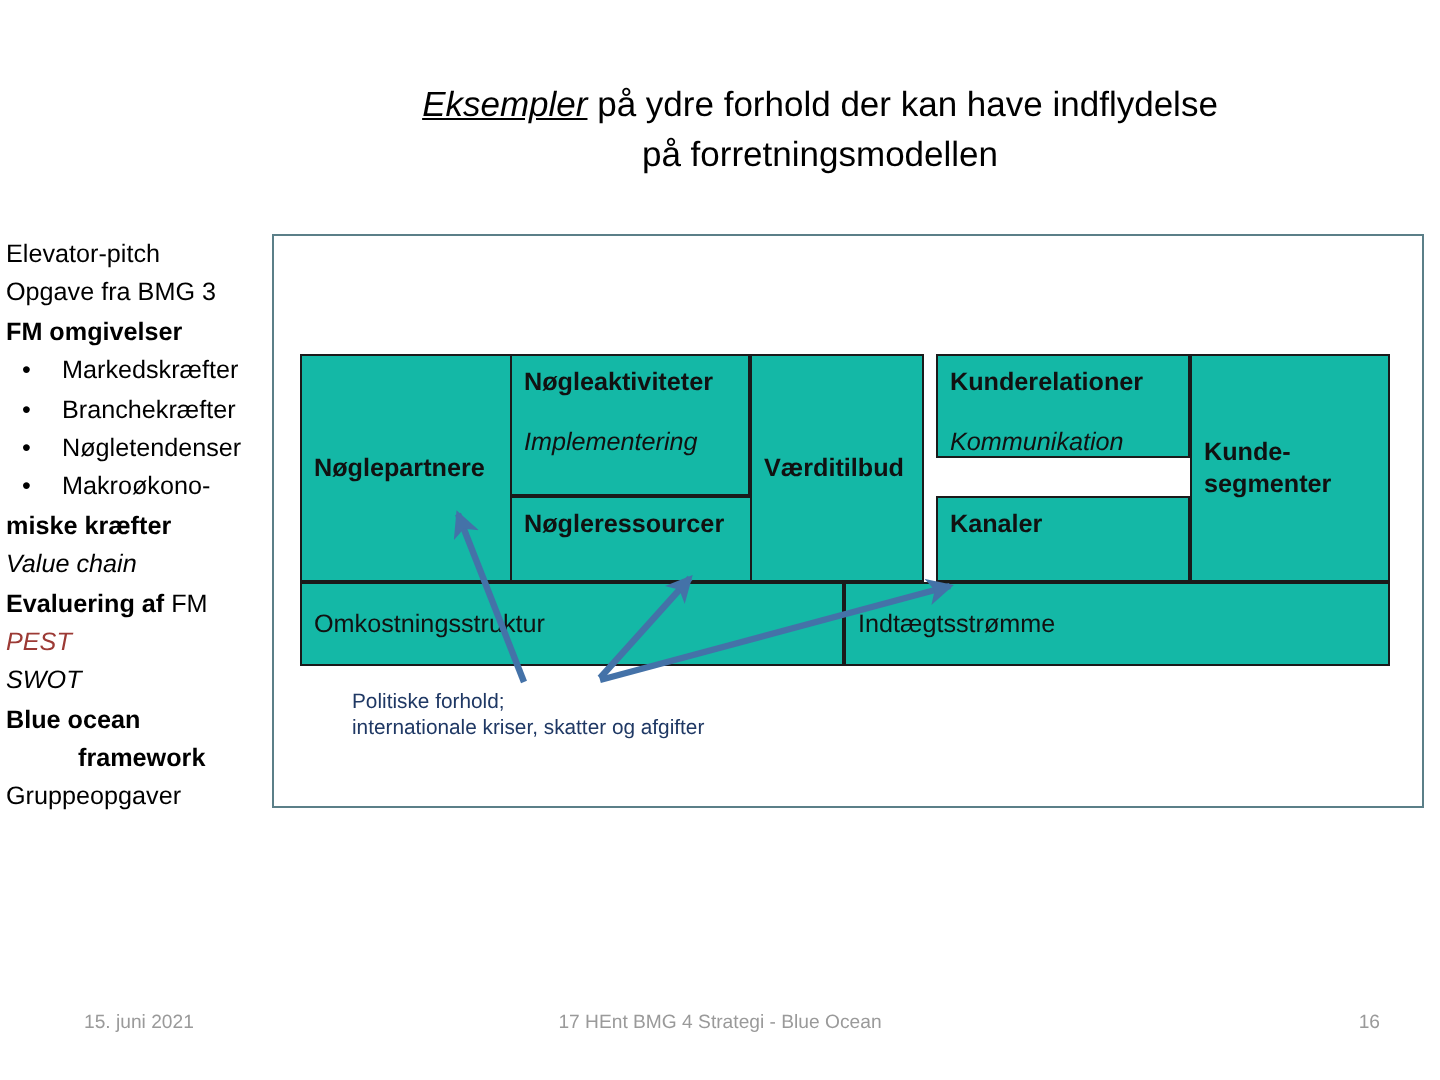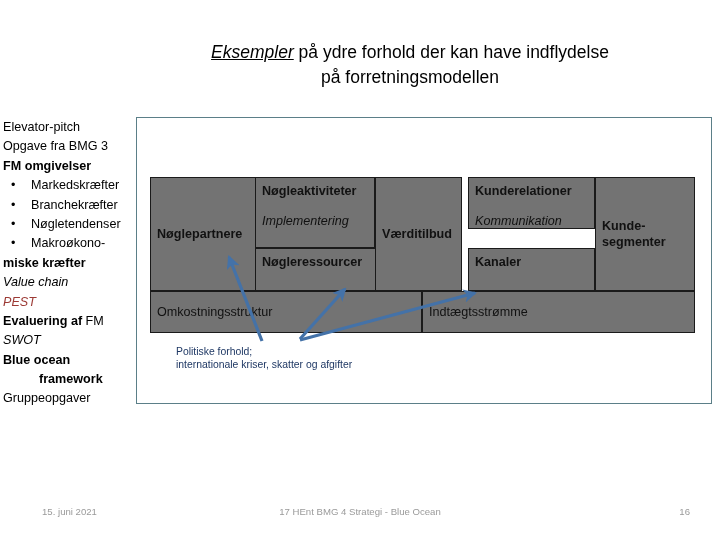--- a/index.html
+++ b/index.html
@@ -81,21 +81,21 @@
     position: absolute;
     left: 150px;
     top: 177px;
     width: 545px;
     height: 156px;
   }
   .cell {
     position: absolute;
     border: 1.1px solid #1a1a1a;
     box-sizing: border-box;
-    background: #737373;
+    background: #14b8a6;
     font-size: 12.6px;
     color: #111;
     overflow: hidden;
   }
   .cell .lbl {
     position: absolute;
     left: 6px;
     font-weight: bold;
     white-space: nowrap;
   }
@@ -186,25 +186,25 @@
     </div>
     <div class="line">
       <span class="bullet">•</span><span>Makroøkono-</span>
     </div>
     <div class="line b">
       <span>miske kræfter</span>
     </div>
     <div class="line i">
       <span>Value chain</span>
     </div>
+    <div class="line">
+      <span class="b">Evaluering af</span><span> FM</span>
+    </div>
     <div class="line red">
       <span>PEST</span>
-    </div>
-    <div class="line">
-      <span class="b">Evaluering af</span><span> FM</span>
     </div>
     <div class="line i">
       <span>SWOT</span>
     </div>
     <div class="line b">
       <span>Blue ocean</span>
     </div>
     <div class="line b indent2">
       <span>framework</span>
     </div>

